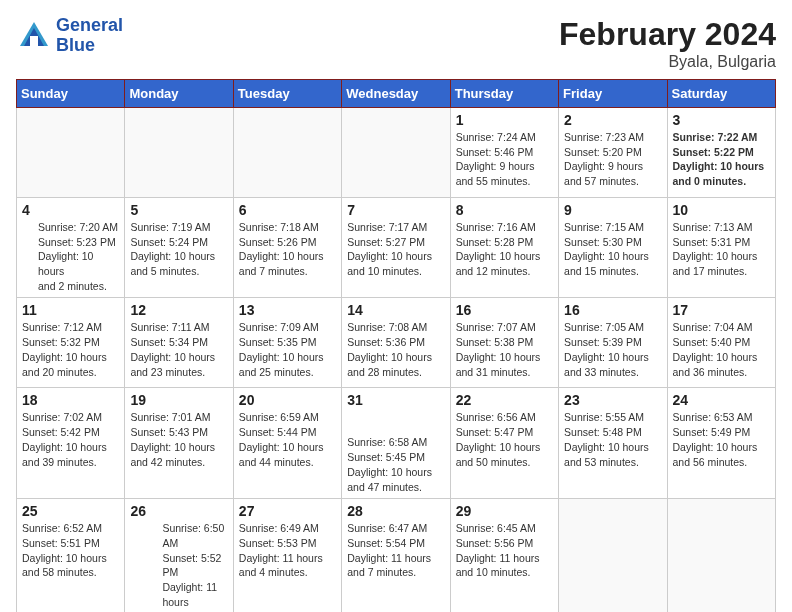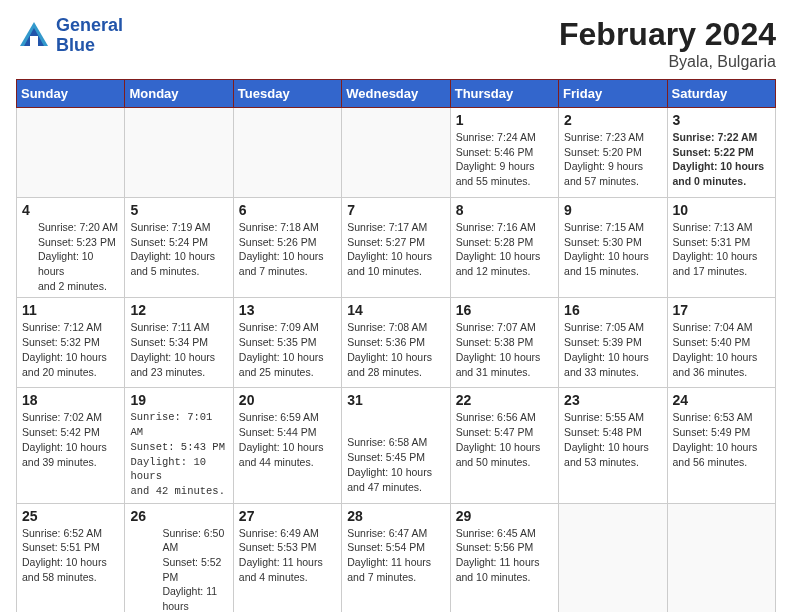--- a/index.html
+++ b/index.html
@@ -257,21 +257,21 @@
       <tr class="week-row">
         <td>
           <span class="day-number">18</span>
           <div class="day-info" style="white-space: pre-line;">Sunrise: 7:02 AM
 Sunset: 5:42 PM
 Daylight: 10 hours
 and 39 minutes.</div>
         </td>
         <td>
           <span class="day-number">19</span>
-          <div class="day-info" style="white-space: pre-line; font-family: Liberation Mono, monospace;">Sunrise: 7:01 AM
+          <div class="day-info" style="white-space: pre-line;">Sunrise: 7:01 AM
 Sunset: 5:43 PM
 Daylight: 10 hours
 and 42 minutes.</div>
         </td>
         <td>
           <span class="day-number">20</span>
           <div class="day-info" style="white-space: pre-line;">Sunrise: 6:59 AM
 Sunset: 5:44 PM
 Daylight: 10 hours
 and 44 minutes.</div>

